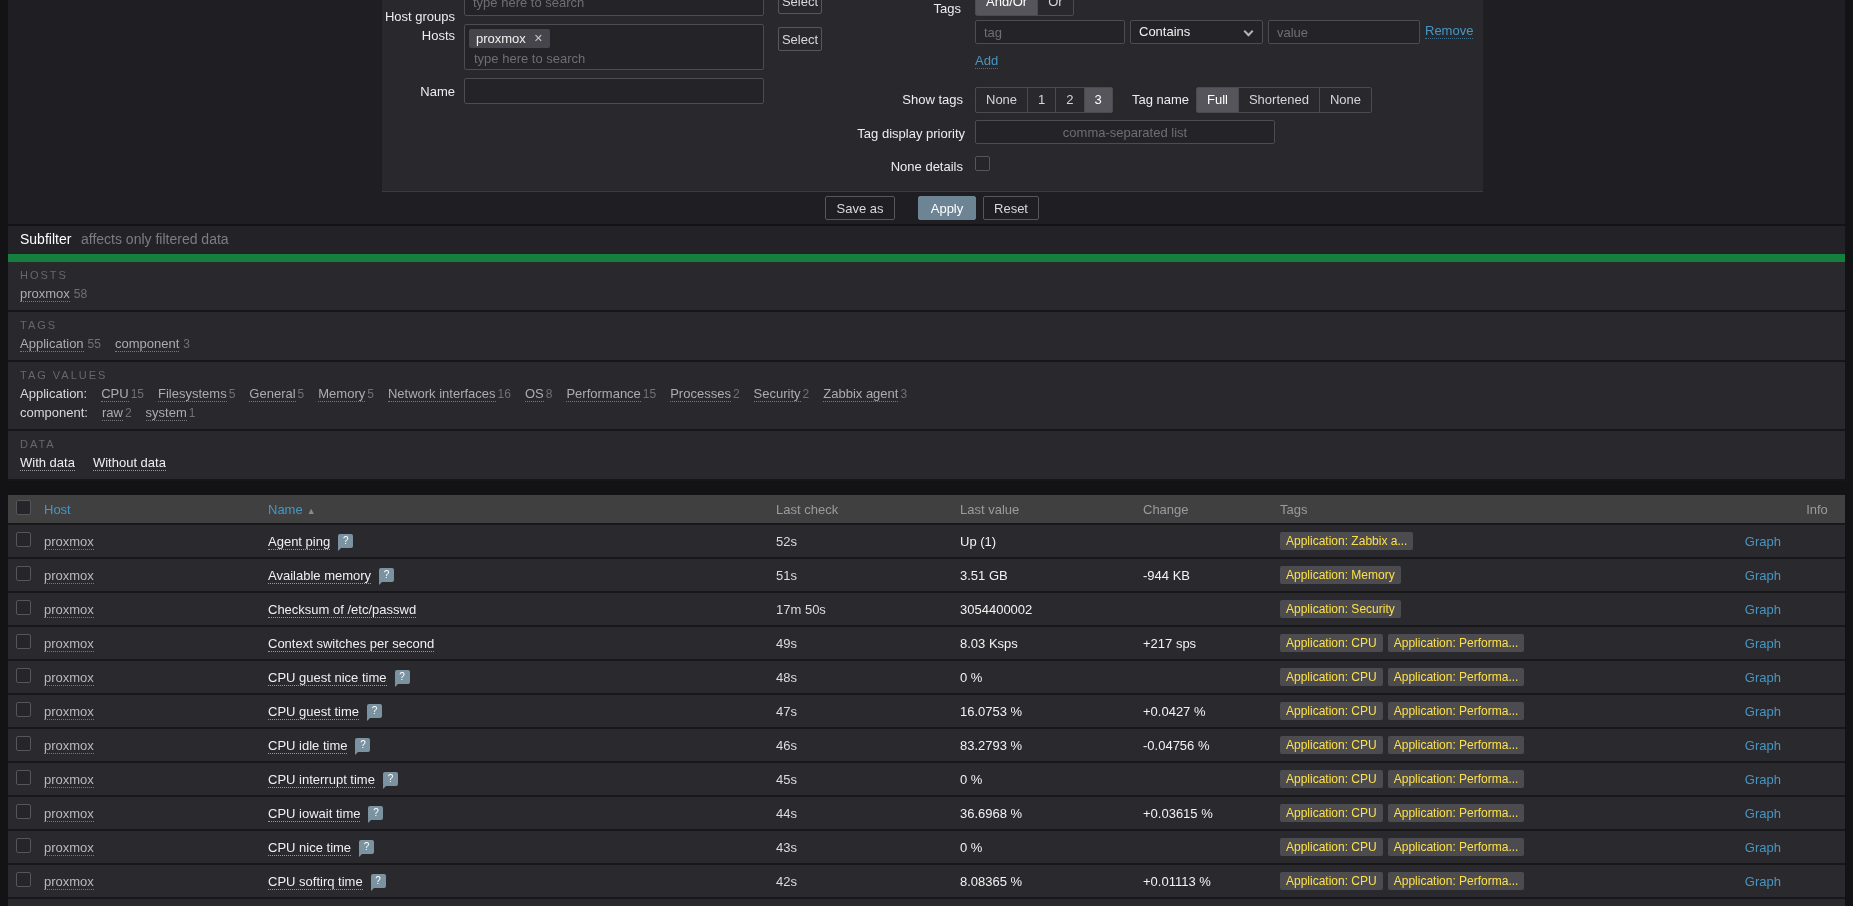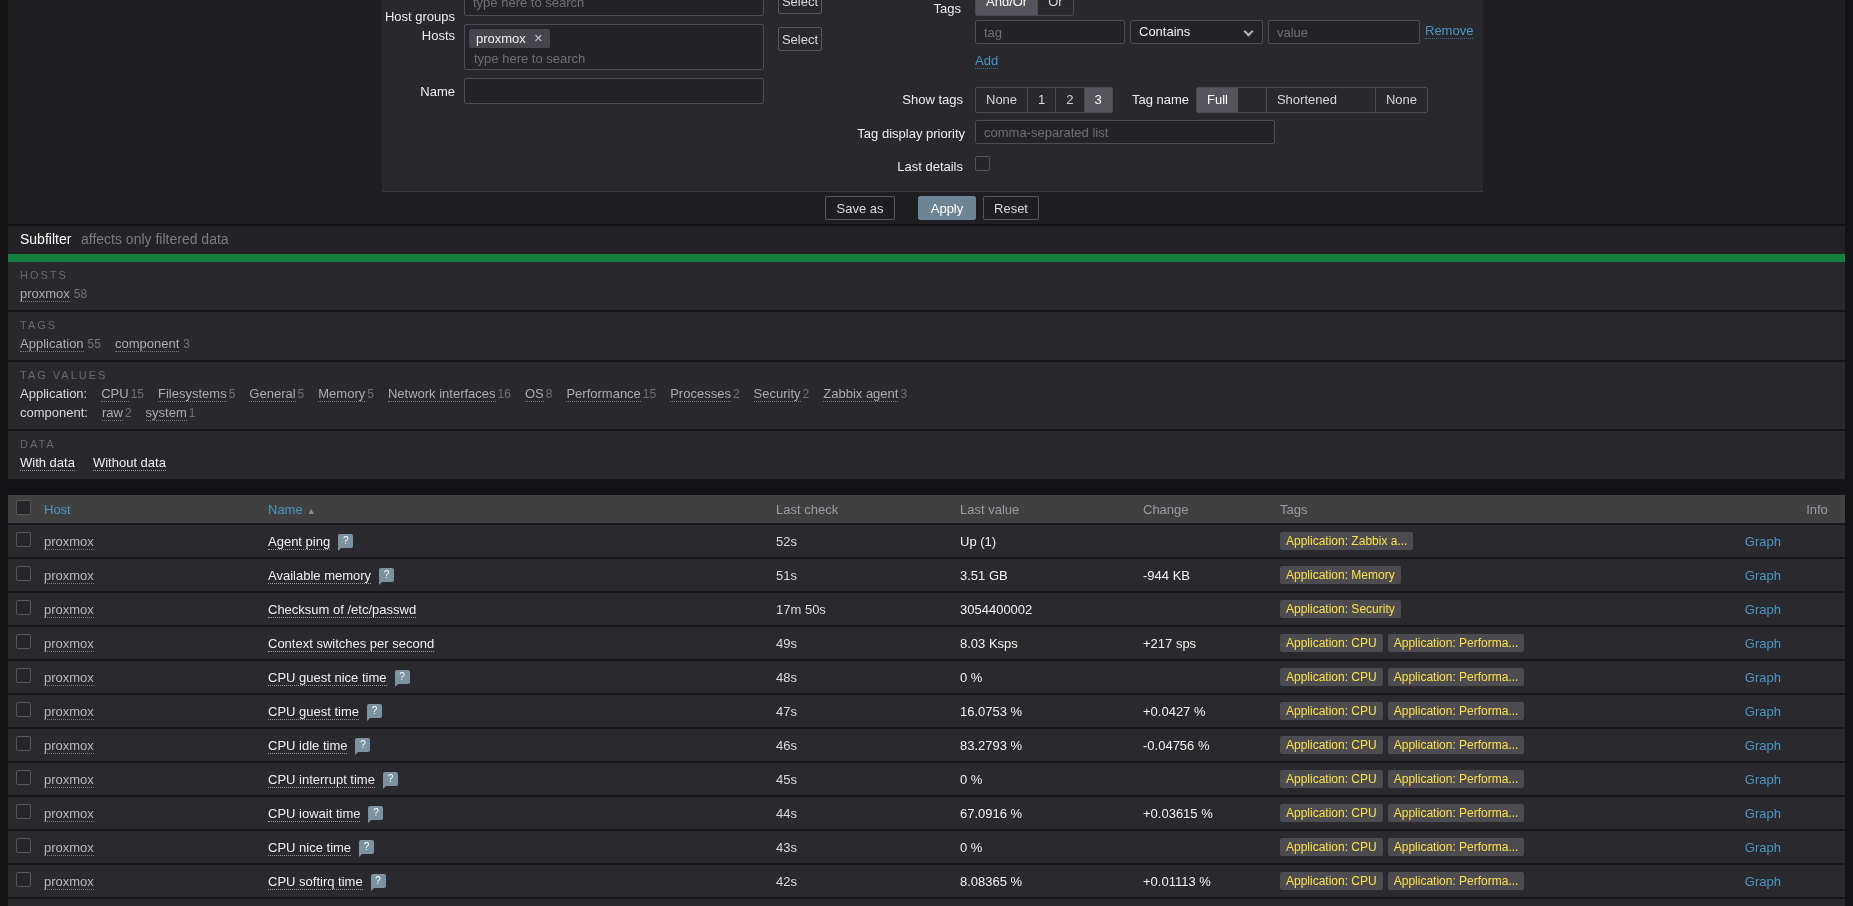--- a/index.html
+++ b/index.html
@@ -157,30 +157,30 @@
     <a class="link-blue dotted" style="position:absolute; left:967px; top:53px;">Add</a>
 
     <div class="lbl" style="left:755px; top:92px; width:200px;">Show tags</div>
     <div class="seg-group" style="left:967px; top:87px;">
       <span class="seg">None</span>
       <span class="seg">1</span>
       <span class="seg">2</span>
       <span class="seg selected">3</span>
     </div>
     <div class="lbl" style="left:1124px; top:92px; width:58px; text-align:left;">Tag name</div>
-    <div class="seg-group" style="left:1188px; top:87px;gap:28px;">
+    <div class="seg-group" style="left:1188px; top:87px;">
       <span class="seg selected">Full</span>
       <span class="seg">Shortened</span>
       <span class="seg">None</span>
     </div>
 
     <div class="lbl" style="left:657px; top:126px; width:300px;">Tag display priority</div>
-    <input class="inp" style="left: 967px; top: 120px; width: 300px; height: 24px;" placeholder="comma-separated list">
-
-    <div class="lbl" style="left:755px; top:159px; width:200px;">Last details</div>
+    <input class="inp" style="left: 967px; top: 120px; width: 300px; height: 24px; text-align: center;" placeholder="comma-separated list">
+
+    <div class="lbl" style="left:755px; top:159px; width:200px;">None details</div>
     <input type="checkbox" class="cb" style="position: absolute; left: 967px; top: 156px;">
 
     <div class="btn" style="left:817px; top:196px; width:70px; height:24px;text-align:right;">Save as</div>
     <div class="btn btn-apply" style="left:910px; top:196px; width:58px; height:24px;">Apply</div>
     <div class="btn" style="left:975px; top:196px; width:56px; height:24px;">Reset</div>
   </div>
 
   <div class="subfilter">
     <div class="sub-heading">
       <span class="sub-title">Subfilter</span>
@@ -348,21 +348,21 @@
     <td class="col-info"></td>
   </tr>
 
   <tr>
     <td><input type="checkbox" class="cb" style=""></td>
     <td><a class="host-link">proxmox</a></td>
     <td>
       <a class="item-link">CPU iowait time</a><span class="help-badge">?</span>
     </td>
     <td class="muted-cell">44s</td>
-    <td>67.0916 %</td>
+    <td>36.6968 %</td>
     <td>+0.03615 %</td>
     <td><span class="tag-chip">Application: CPU</span><span class="tag-chip">Application: Performa...</span></td>
     <td style="text-align:right;"><a class="graph-link">Graph</a></td>
     <td class="col-info"></td>
   </tr>
 
   <tr>
     <td><input type="checkbox" class="cb" style=""></td>
     <td><a class="host-link">proxmox</a></td>
     <td>

